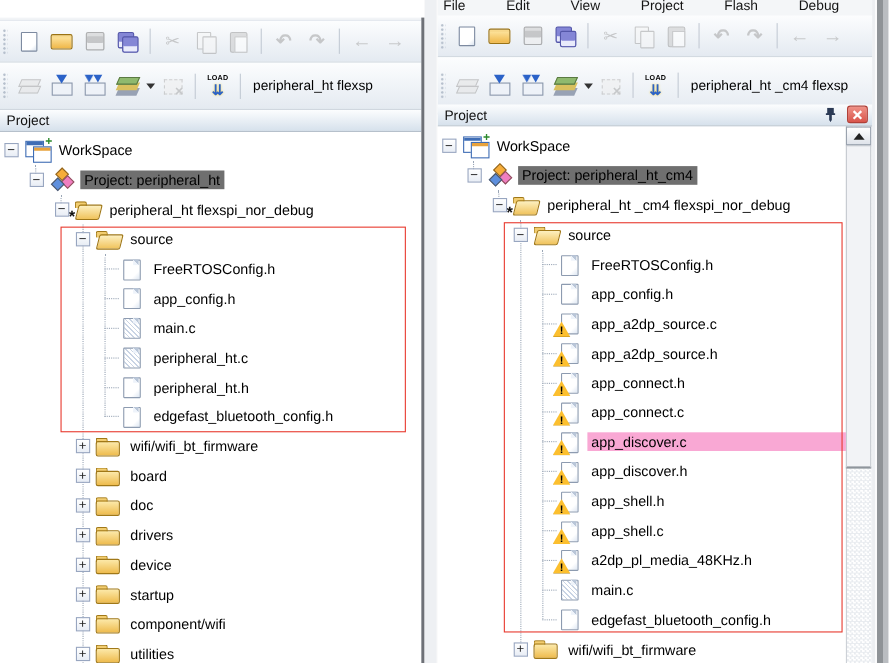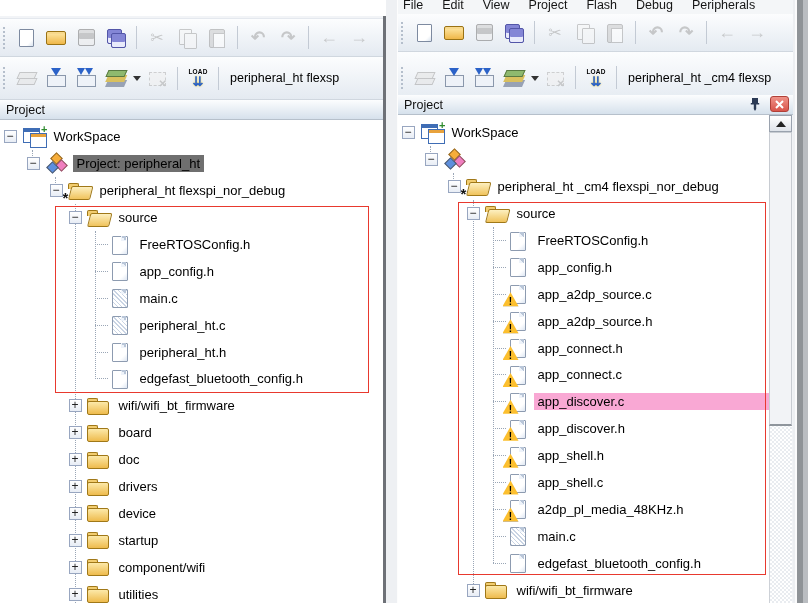--- a/index.html
+++ b/index.html
@@ -10,21 +10,21 @@
   
   #lwin{position:absolute;left:0;top:16px;width:386px;height:603px;background:#f2f4f7;
         border-right:3px solid #6e7177;overflow:hidden}
   #rwin{position:absolute;left:386px;top:0;width:422px;height:603px;background:#f1f3f6;overflow:hidden}
   .lstrip{position:absolute;left:0;top:0;width:12px;height:603px;background:#eef0f3;border-right:1px solid #fdfdfd}
   .rstrip{position:absolute;left:407px;top:0;width:15px;height:603px;
           background:linear-gradient(90deg,#edeff2 0 2px,#fbfbfc 2px 4px,#8f9397 4px 10px,#babdc1 10px 15px)}
 
   
   .menubar{position:absolute;left:12px;top:0;width:395px;height:14px;overflow:hidden;background:#f4f6f8}
-  .menubar .mrow{display:flex;gap:19px;padding-left:5px}
+  .menubar .mrow{display:flex;gap:37px;padding-left:5px}
   .mi{font-size:12.5px;color:#151515;white-space:nowrap;display:inline-block;transform:translateY(-3px);line-height:16px}
 
   
   .tbar{position:absolute;display:flex;align-items:center;
         background:linear-gradient(#fcfdfe,#e4eaf1);border-bottom:1px solid #d0d7df}
   .tbar::before{content:"";width:5px;height:24px;margin:0 4px 0 2px;flex:none;
         background:radial-gradient(#b5bfcc 1px,transparent 1.2px);background-size:4px 4px}
   #lt1{left:0;top:2px;width:383px;height:39px;border-top:1px solid #e4e8ee}
   #lt2{left:0;top:41px;width:383px;height:43px}
   #rt1{left:12px;top:14px;width:395px;height:38px}
@@ -358,20 +358,21 @@
           </span>
           <span class="tl">WorkSpace</span>
         </div>
         <div class="trow l1">
           <span class="exp">−</span>
           <span class="ti ti-target">
             <span class="d d1"></span>
             <span class="d d2"></span>
             <span class="d d3"></span>
           </span>
+          <span class="tl sel">Project: peripheral_ht_cm4</span>
         </div>
         <div class="trow l2">
           <span class="exp">−</span>
           <span class="ti ti-build-folder">
             <i class="ast">*</i>
           </span>
           <span class="tl">peripheral_ht _cm4 flexspi_nor_debug</span>
         </div>
         <div class="trow l3">
           <span class="exp">−</span>

